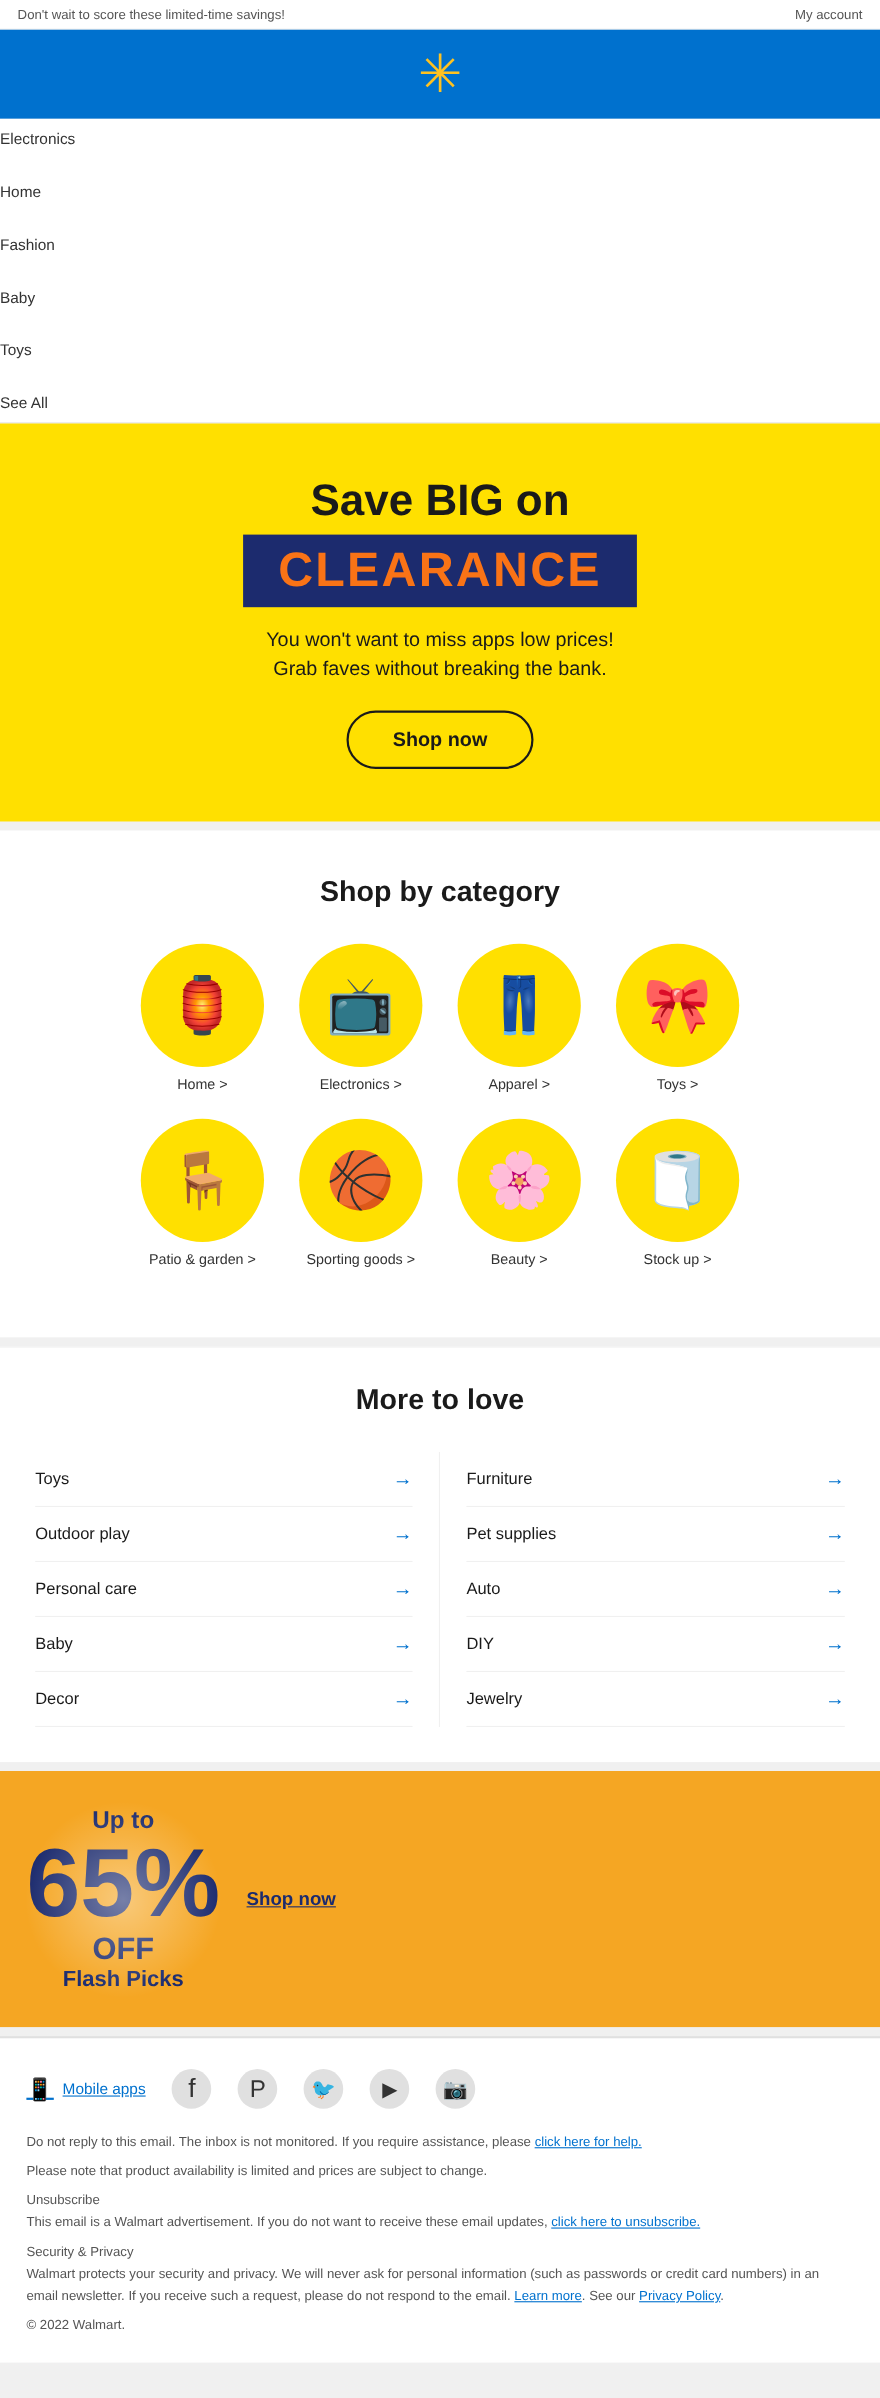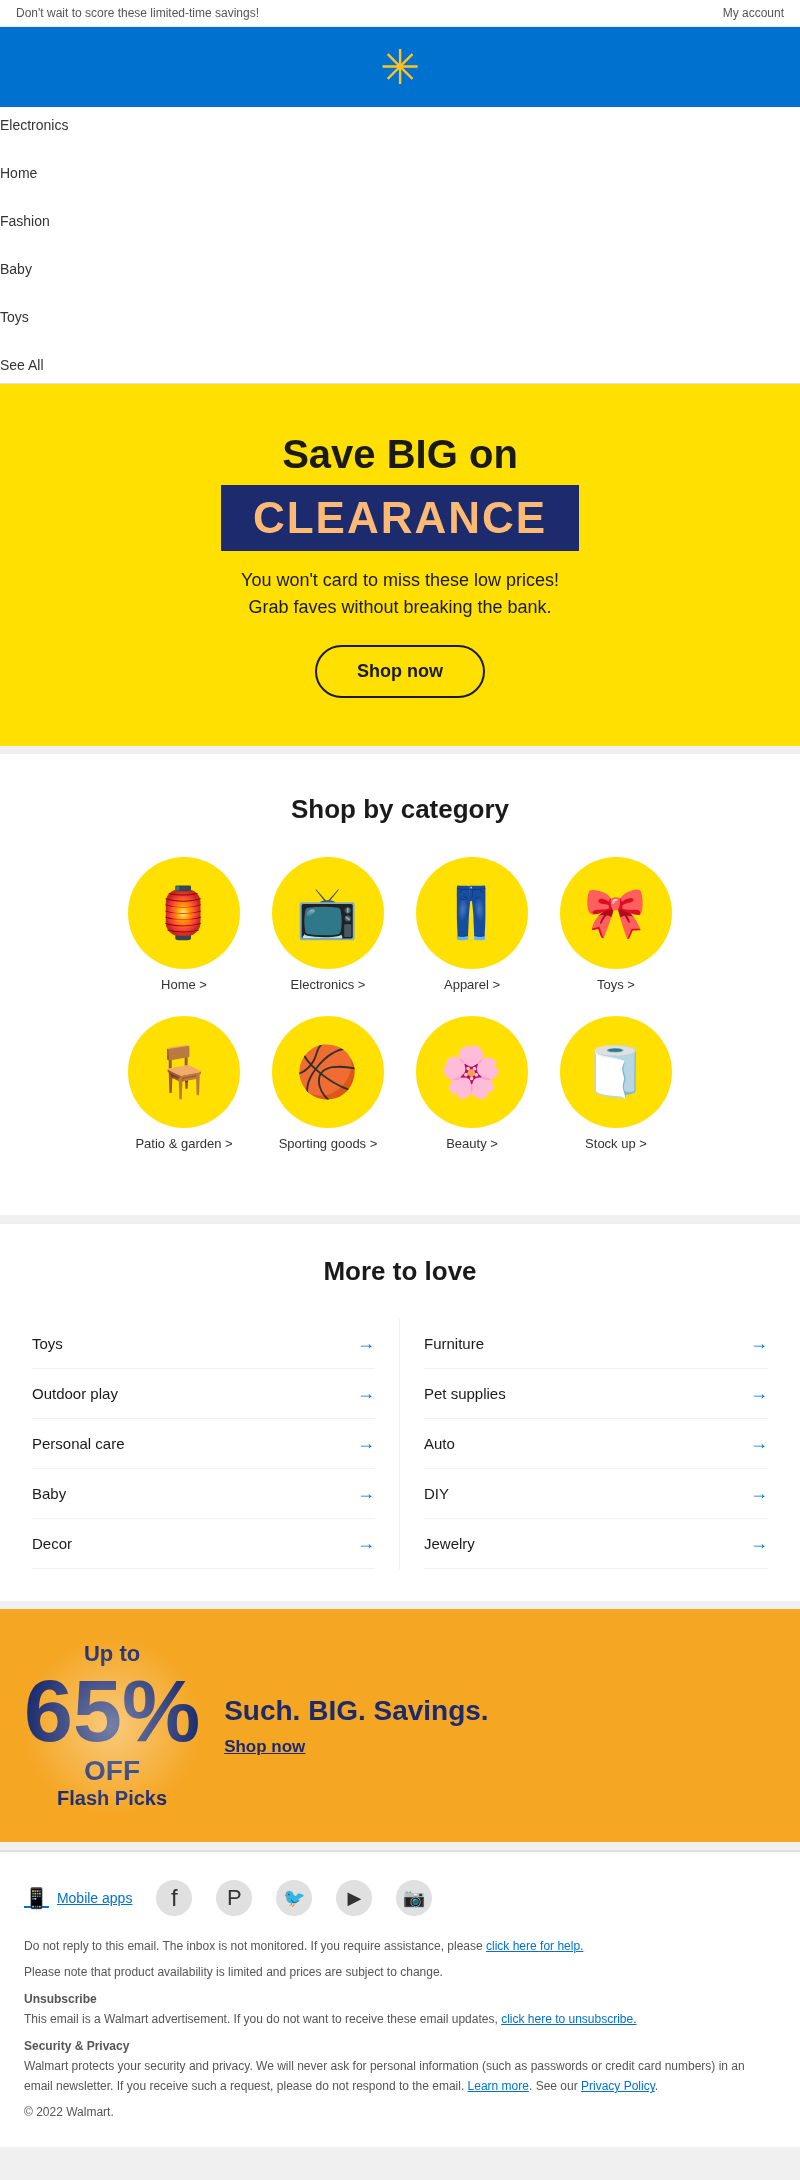--- a/index.html
+++ b/index.html
@@ -14,21 +14,21 @@
     .walmart-star { font-size: 48px; color: #ffc220; }
 
     
     .nav { background: #fff; padding: 10px 0; display: flex; justify-content: center; gap: 32px; border-bottom: 1px solid #e0e0e0; flex-direction: column; }
     .nav a { text-decoration: none; color: #333; font-size: 14px; }
 
     
     .hero { background: #ffe000; padding: 48px 32px; text-align: center; }
     .hero h1 { font-size: 40px; color: #1a1a1a; font-weight: 700; margin-bottom: 8px; }
     .hero .clearance-box { background: #1c2b6e; display: inline-block; padding: 8px 32px; margin-bottom: 16px; }
-    .hero .clearance-box span { font-size: 44px; color: #fdba74; font-weight: 900; letter-spacing: 2px; }
+    .hero .clearance-box span { font-size: 44px; color: #f97316; font-weight: 900; letter-spacing: 2px; }
     .hero p { font-size: 18px; color: #1a1a1a; margin-bottom: 24px; line-height: 1.5; }
     .hero .shop-btn { border: 2.5px solid #1a1a1a; border-radius: 40px; padding: 14px 40px; font-size: 18px; font-weight: 700; background: transparent; cursor: pointer; color: #1a1a1a; text-decoration: none; display: inline-block; }
 
     
     .section { background: #fff; padding: 40px 24px; }
     .section-title { font-size: 26px; text-align: center; margin-bottom: 32px; color: #1a1a1a; font-weight: 600; }
 
     .categories-grid { display: flex; flex-wrap: wrap; justify-content: center; gap: 24px; margin-bottom: 24px; }
     .category-item { display: flex; flex-direction: column; align-items: center; gap: 8px; cursor: pointer; width: 120px; }
     .category-circle { width: 112px; height: 112px; border-radius: 50%; background: #ffe000; overflow: hidden; display: flex; align-items: center; justify-content: center; }
@@ -58,21 +58,21 @@
     .sunburst { position: relative; display: inline-block; }
     .sunburst-bg { position: absolute; top: 50%; left: 50%; transform: translate(-50%, -50%); width: 180px; height: 180px; background: radial-gradient(circle, rgba(255,255,255,0.4) 0%, transparent 70%); border-radius: 50%; }
 
     
     .footer { background: #fff; padding: 28px 24px; border-top: 2px solid #e0e0e0; }
     .footer-social { display: flex; align-items: center; gap: 24px; margin-bottom: 20px; flex-wrap: wrap; }
     .social-icon { font-size: 22px; color: #333; cursor: pointer; }
     .mobile-apps { display: flex; align-items: center; gap: 8px; font-size: 14px; color: #0071ce; text-decoration: underline; cursor: pointer; }
     .footer-text { font-size: 12px; color: #555; line-height: 1.7; margin-bottom: 6px; }
     .footer-text a { color: #0071ce; }
-    .footer-text strong { font-weight: bold; }
+    .footer-text strong { font-weight: normal; }
     .footer-copyright { font-size: 12px; color: #555; margin-top: 8px; }
 
     
     .cat-home { background: #ffe000; }
     .cat-electronics { background: #ffe000; }
     .cat-apparel { background: #ffe000; }
     .cat-toys { background: #ffe000; }
     .cat-patio { background: #ffe000; }
     .cat-sporting { background: #ffe000; }
     .cat-beauty { background: #ffe000; }
@@ -102,21 +102,21 @@
   <a href="#">Toys</a>
   <a href="#">See All</a>
 </nav>
 
 <div class="hero">
   <h1>Save BIG on</h1>
   <div class="clearance-box">
     <span>CLEARANCE</span>
   </div>
   <p>
-    <span>You won't card to miss these low prices!</span><br>
+    <span>You won't want to miss apps low prices!</span><br>
     <span>Grab faves without breaking the bank.</span>
   </p>
   <a href="#" class="shop-btn">Shop now</a>
 </div>
 
 <div class="divider"></div>
 
 <div class="section">
   <h2 class="section-title">Shop by category</h2>
   <div class="categories-grid">
@@ -229,21 +229,20 @@
 
 <div class="flash-section">
   <div class="flash-left sunburst">
     <div class="sunburst-bg"></div>
     <div class="flash-upto">Up to</div>
     <div class="flash-percent">65%</div>
     <div class="flash-off">OFF</div>
     <div class="flash-picks-label">Flash Picks</div>
   </div>
   <div class="flash-right">
-    <h2>Such. BIG. Savings.</h2>
     <span class="shop-now-link">Shop now</span>
   </div>
 </div>
 
 <div class="divider"></div>
 
 <div class="footer">
   <div class="footer-social">
     <div class="mobile-apps">
       <span style="font-size:20px;">📱</span>

